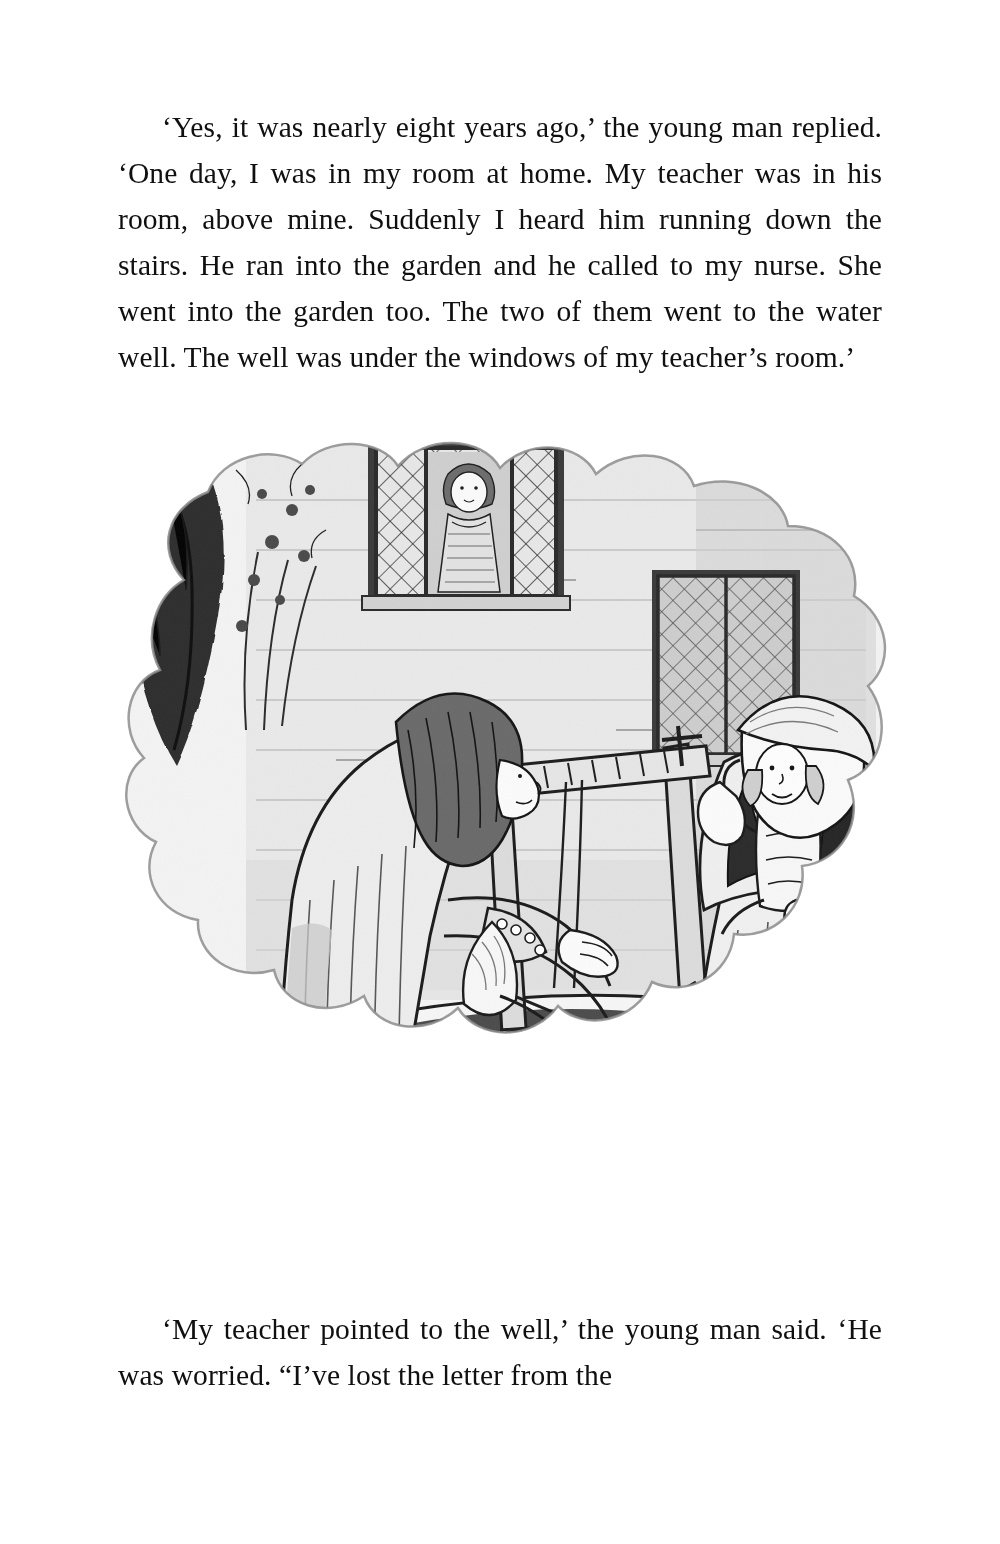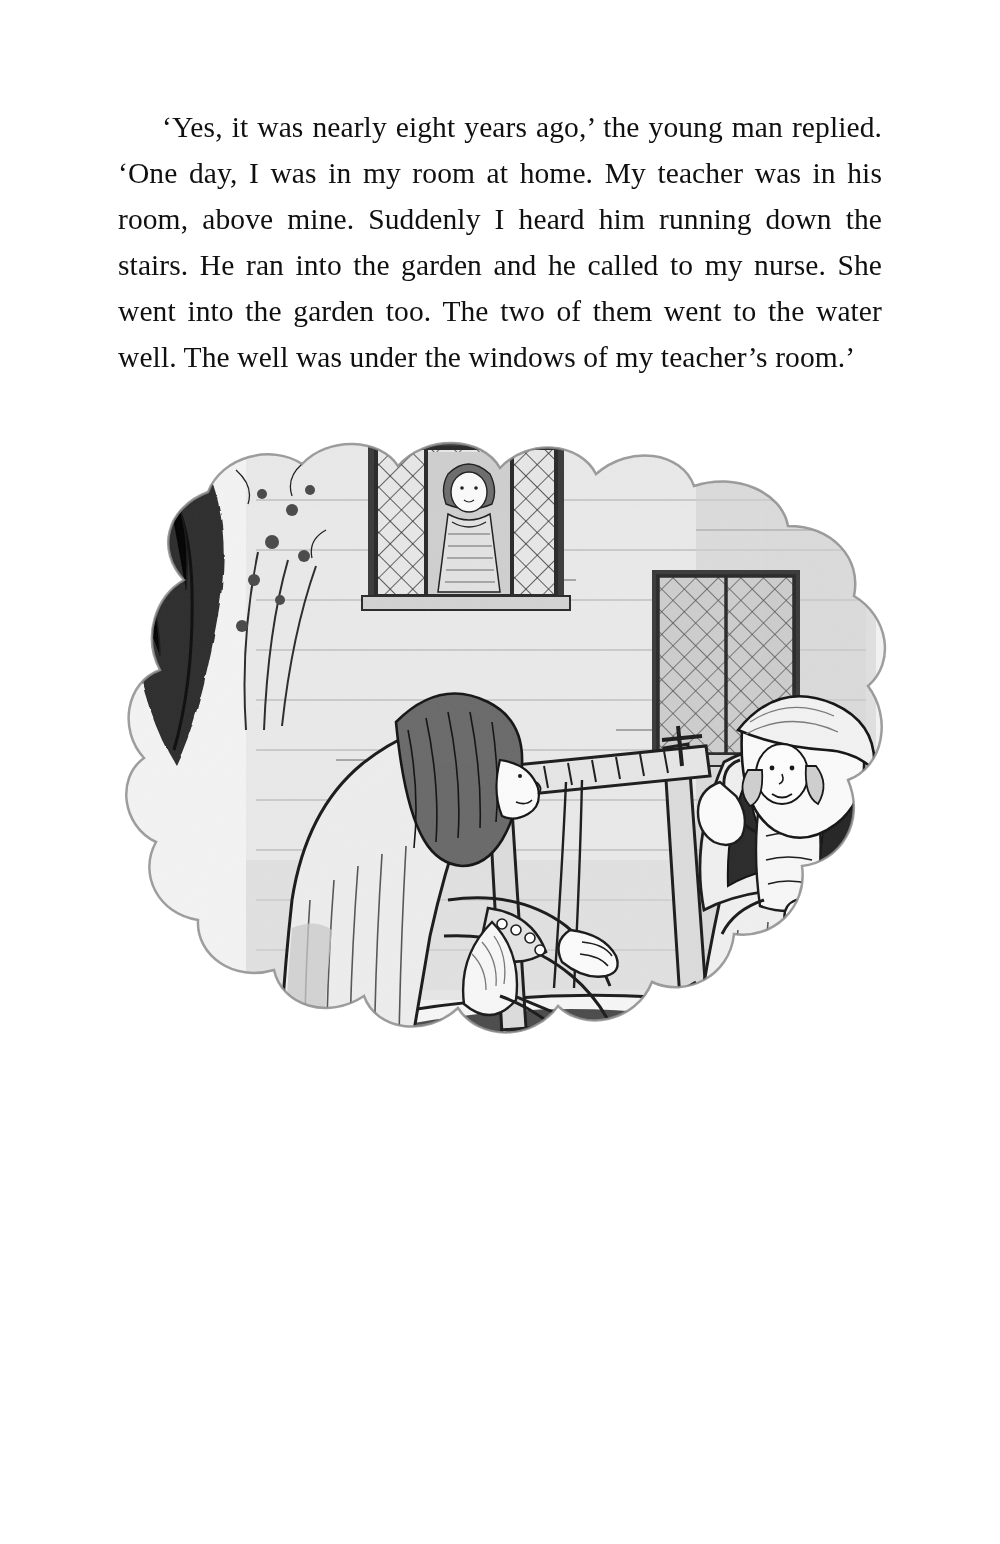--- a/index.html
+++ b/index.html
@@ -438,15 +438,18 @@
                C330,608 280,600 268,566
                C232,590 186,576 178,540
                C138,552 100,526 102,490
                C62,484 42,444 60,412
                C26,396 20,348 48,328
                C22,300 30,252 64,240
                C46,206 60,166 88,150 Z" fill="none" stroke="#8d8d8d" stroke-width="2.5" opacity="0.85" transform="translate(0,0) scale(1)"></path>
     </svg>
   </div>
 
+  <div class="text-block" id="bottom-paragraph">
+    <p>‘My teacher pointed to the well,’ the young man said. ‘He was worried. “I’ve lost the letter from the</p>
+  </div>
 
 
 </div>
 
 </body></html>

